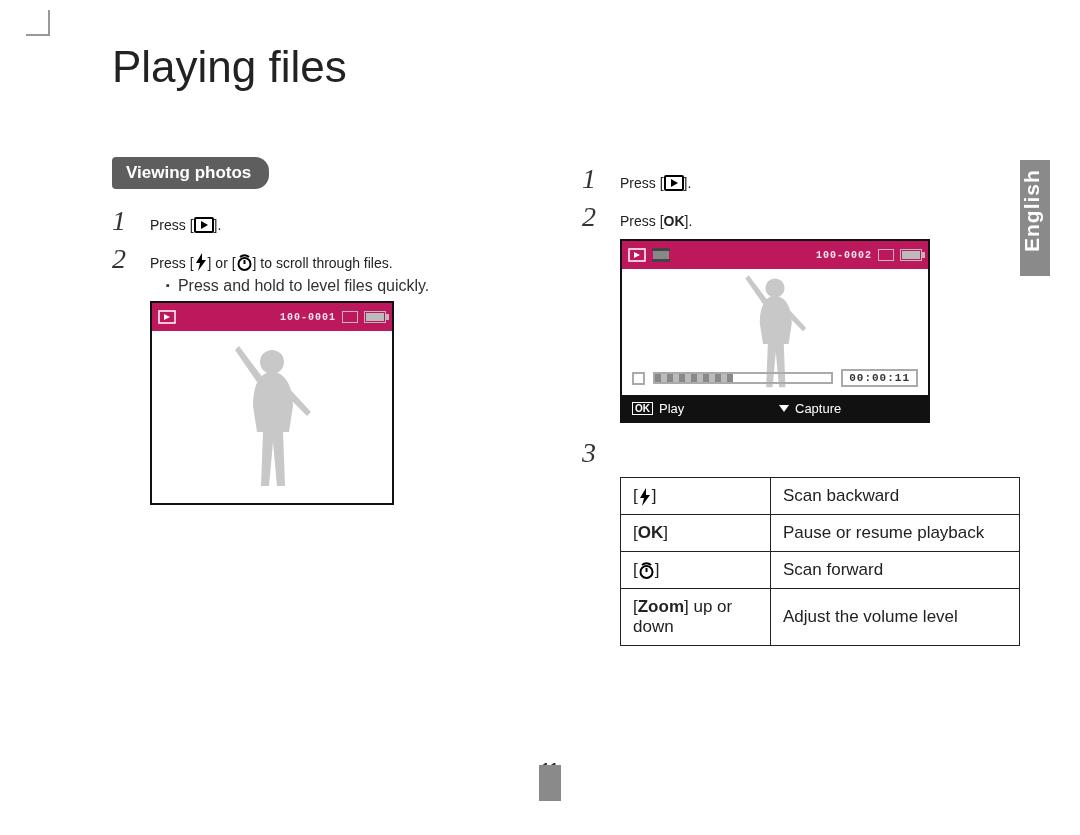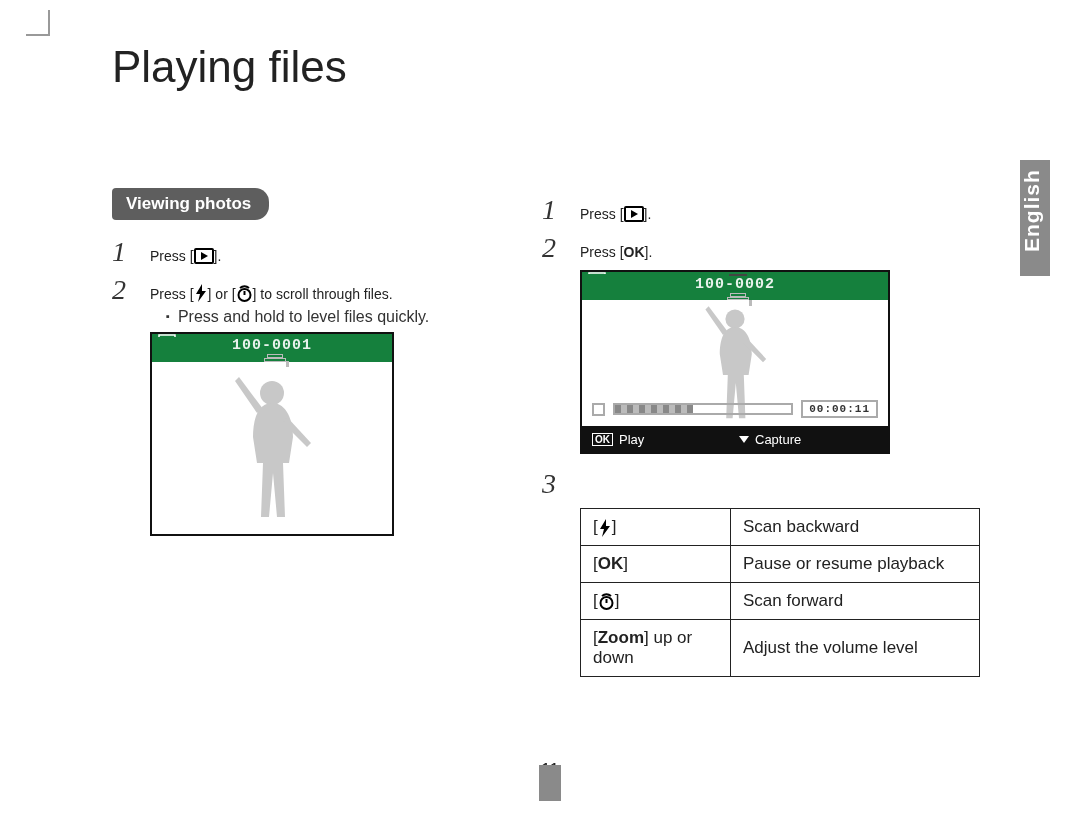--- a/index.html
+++ b/index.html
@@ -25,24 +25,25 @@
   .crop-v { width: 2px; height: 24px; left: 0; top: 18px; }
   .crop-h { width: 24px; height: 2px; left: -22px; top: 18px; }
   .title {
     font-size: 44px;
     font-weight: 400;
     margin: 42px 0 0 62px;
     letter-spacing: 0px;
   }
   .columns {
     position: absolute;
-    top: 188px;
+    top: 157px;
     left: 62px;
     width: 920px;
     display: flex;
+    gap: 40px;
   }
   .col { width: 430px; }
   .section-tab {
     display: inline-block;
     background: #5e5e5e;
     color: #fff;
     font-size: 17px;
     font-weight: 600;
     padding: 6px 18px 6px 14px;
     border-radius: 4px 14px 14px 4px;
@@ -79,30 +80,29 @@
   }
   
   .lcd {
     border: 2px solid #111;
     background: #fff;
     width: 244px;
     margin-left: 38px;
     margin-top: 6px;
   }
   .lcd-header {
-    background: #15803d;
+    background: #be185d;
     height: 28px;
     display: flex;
     align-items: center;
     padding: 0 6px;
     color: #fff;
-    font-size: 15px;
+    font-size: 10px;
     font-family: 'Courier New', monospace;
     position: relative;
-    flex-direction: column;
   }
   .lcd-header .play-ic { margin-right: auto; }
   .file-num { opacity: .9; letter-spacing: 1px; font-weight: 700; }
   .smallbox {
     display: inline-block;
     width: 16px; height: 12px;
     border: 1px solid #bbb;
     margin-left: 6px;
   }
   .batt {

